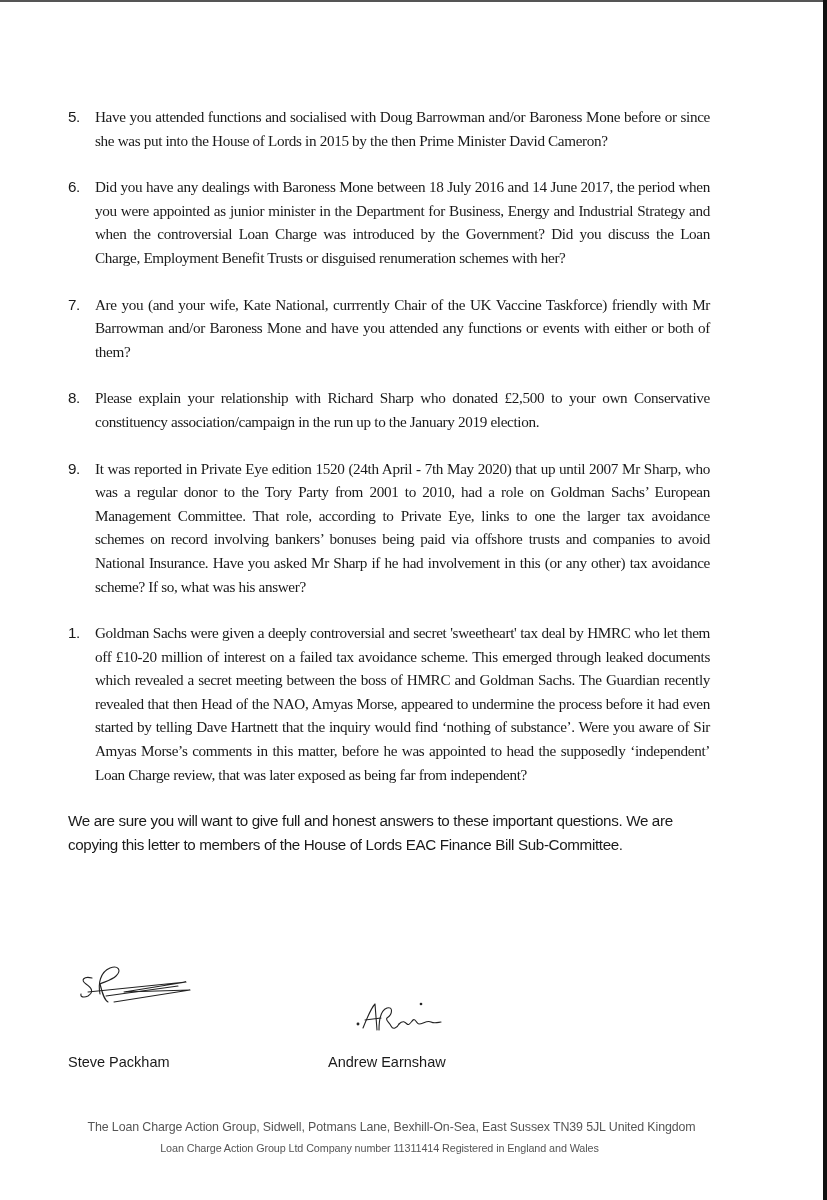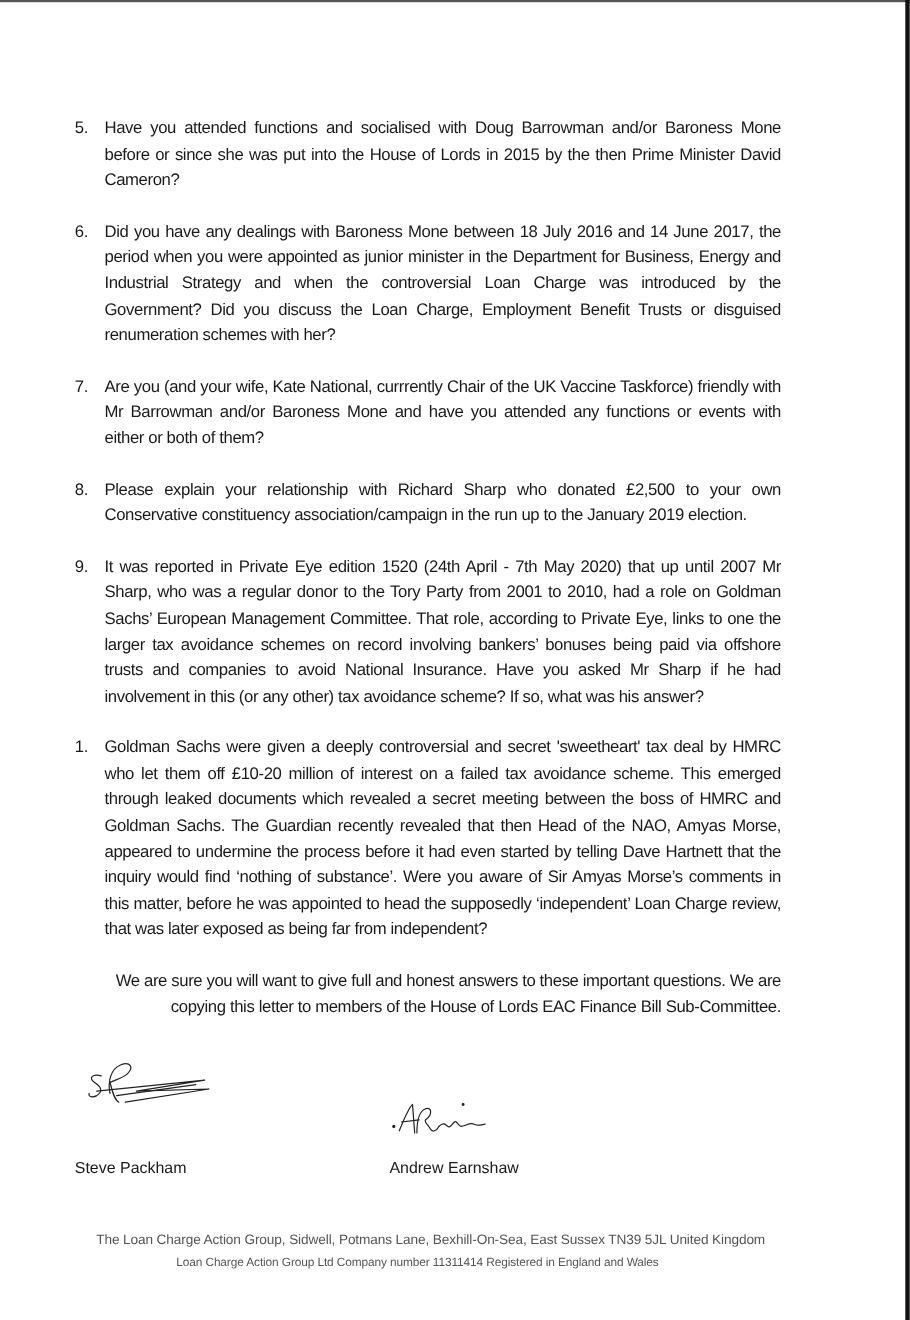--- a/index.html
+++ b/index.html
@@ -54,20 +54,21 @@
       margin-bottom: 23px;
       text-align: justify;
     }
     .q-num {
       position: absolute;
       left: 0;
       top: 0;
     }
     .q-text {
       display: block;
+      font-family: Liberation Serif, serif;
     }
     .closing {
       margin-top: 0;
       text-align: left;
     }
     .salutation {
       margin-top: 23px;
     }
     .signatures {
       position: absolute;
@@ -80,21 +81,21 @@
     }
     .sig-1 { left: 78px; top: 964px; width: 120px; height: 50px; }
     .sig-2 { left: 355px; top: 1000px; width: 90px; height: 36px; }
     .signer-name {
       position: absolute;
       font-family: "Liberation Sans", sans-serif;
       font-size: 14.5px;
       color: #1a1a1a;
     }
     .signer-1 { left: 68px; top: 1054px; }
-    .signer-2 { left: 328px; top: 1054px; margin-left: 26px; }
+    .signer-2 { left: 328px; top: 1054px; }
     .footer {
       position: absolute;
       left: 0;
       width: 823px;
       text-align: center;
       font-family: "Liberation Sans", sans-serif;
       color: #555;
     }
     .footer-line-1 {
       top: 1120px;
@@ -138,21 +139,21 @@
       <li class="q-item">
         <span class="q-num">9.</span>
         <span class="q-text">It was reported in Private Eye edition 1520 (24th April - 7th May 2020) that up until 2007 Mr Sharp, who was a regular donor to the Tory Party from 2001 to 2010, had a role on Goldman Sachs’ European Management Committee.  That role, according to Private Eye, links to one the larger tax avoidance schemes on record involving bankers’ bonuses being paid via offshore trusts and companies to avoid National Insurance. Have you asked Mr Sharp if he had involvement in this (or any other) tax avoidance scheme? If so, what was his answer?</span>
       </li>
       <li class="q-item">
         <span class="q-num">1.</span>
         <span class="q-text">Goldman Sachs were given a deeply controversial and secret 'sweetheart' tax deal by HMRC who let them off £10-20 million of interest on a failed tax avoidance scheme. This emerged through leaked documents which revealed a secret meeting between the boss of HMRC and Goldman Sachs.  The Guardian recently revealed that then Head of the NAO, Amyas Morse, appeared to undermine the process before it had even started by telling Dave Hartnett that the inquiry would find ‘nothing of substance’. Were you aware of Sir Amyas Morse’s comments in this matter, before he was appointed to head the supposedly ‘independent’ Loan Charge review, that was later exposed as being far from independent?</span>
       </li>
     </ol>
 
-    <p class="closing" style="margin:0;text-align:right;">We are sure you will want to give full and honest answers to these important questions. We are copying this letter to members of the House of Lords EAC Finance Bill Sub-Committee.</p>
+    <p class="closing" style="margin:0;">We are sure you will want to give full and honest answers to these important questions. We are copying this letter to members of the House of Lords EAC Finance Bill Sub-Committee.</p>
   </div>
 
   <div class="signatures">
     <svg class="sig sig-1" viewBox="0 0 120 50" fill="none" stroke="#222" stroke-width="1.1" stroke-linecap="round" stroke-linejoin="round">
       <path d="M14 14 C6 12, 2 16, 8 20 C14 24, 16 28, 10 32 C6 34, 2 33, 3 30"></path>
       <path d="M22 30 C20 20, 22 8, 32 4 C40 1, 44 6, 38 12 C34 16, 26 18, 22 20"></path>
       <path d="M22 20 C24 28, 26 36, 30 38"></path>
       <path d="M10 28 L108 18 L46 28 L112 26 L36 38"></path>
       <path d="M28 32 L100 22"></path>
     </svg>

